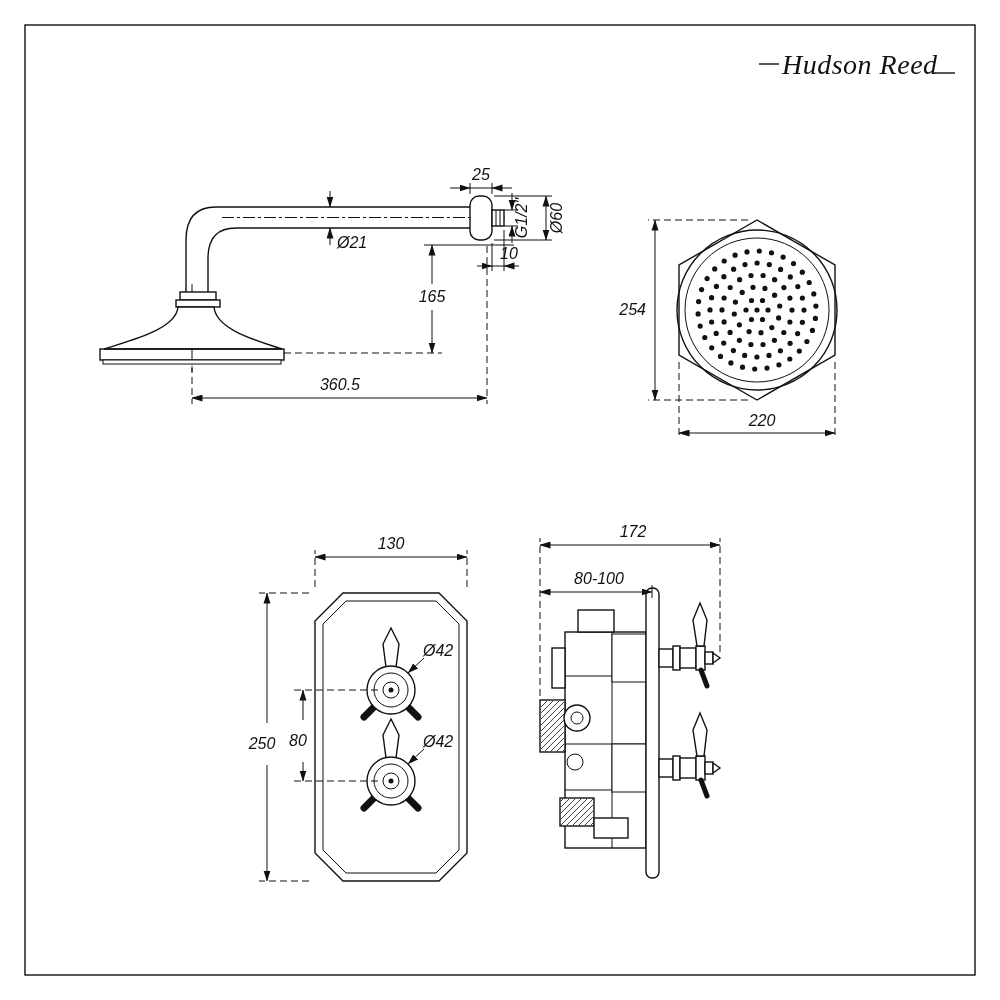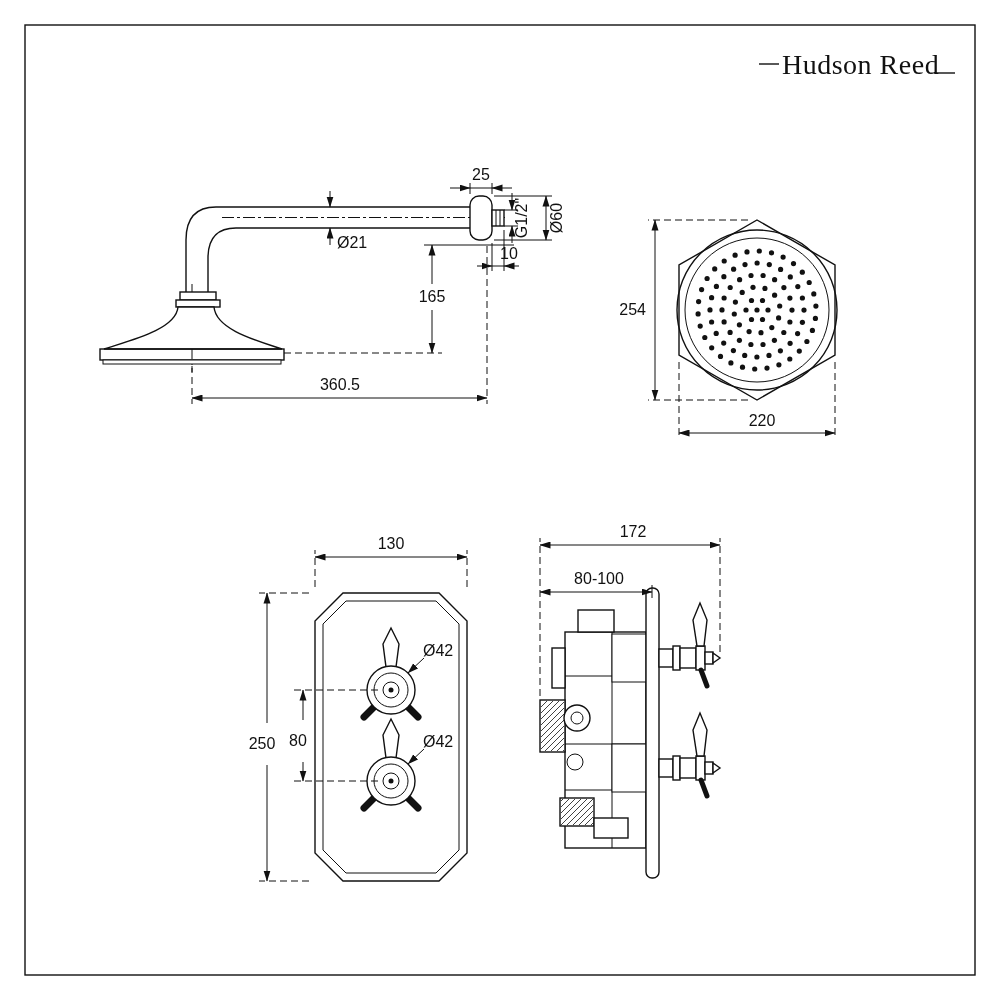--- a/index.html
+++ b/index.html
@@ -1,17 +1,17 @@
 <!DOCTYPE html>
 <html><head>
 <meta charset="utf-8">
 <style>
   html,body{margin:0;padding:0;background:#fff;}
   .page{position:relative;width:1000px;height:1000px;background:#fff;overflow:hidden;
-        font-family:"Liberation Sans",sans-serif;}
+        font-family:"Liberation Sans",sans-serif;font-style:italic;}
   svg{position:absolute;left:0;top:0;}
   svg text{font-family:"Liberation Sans",sans-serif;font-size:16px;fill:#111;}
   svg text.brand-text{font-family:"Liberation Serif",serif;font-size:28px;letter-spacing:.5px;}
   .ln{stroke:#111;stroke-width:1.4;fill:none;}
   .lnthin{stroke:#111;stroke-width:1;fill:none;}
   .wfill{fill:#fff;}
   .dash{stroke-dasharray:7 4;}
   .dashdot{stroke-dasharray:12 3 3 3;}
   .dot{fill:#111;stroke:none;}
   .spoke{stroke:#111;stroke-width:7;stroke-linecap:round;}

